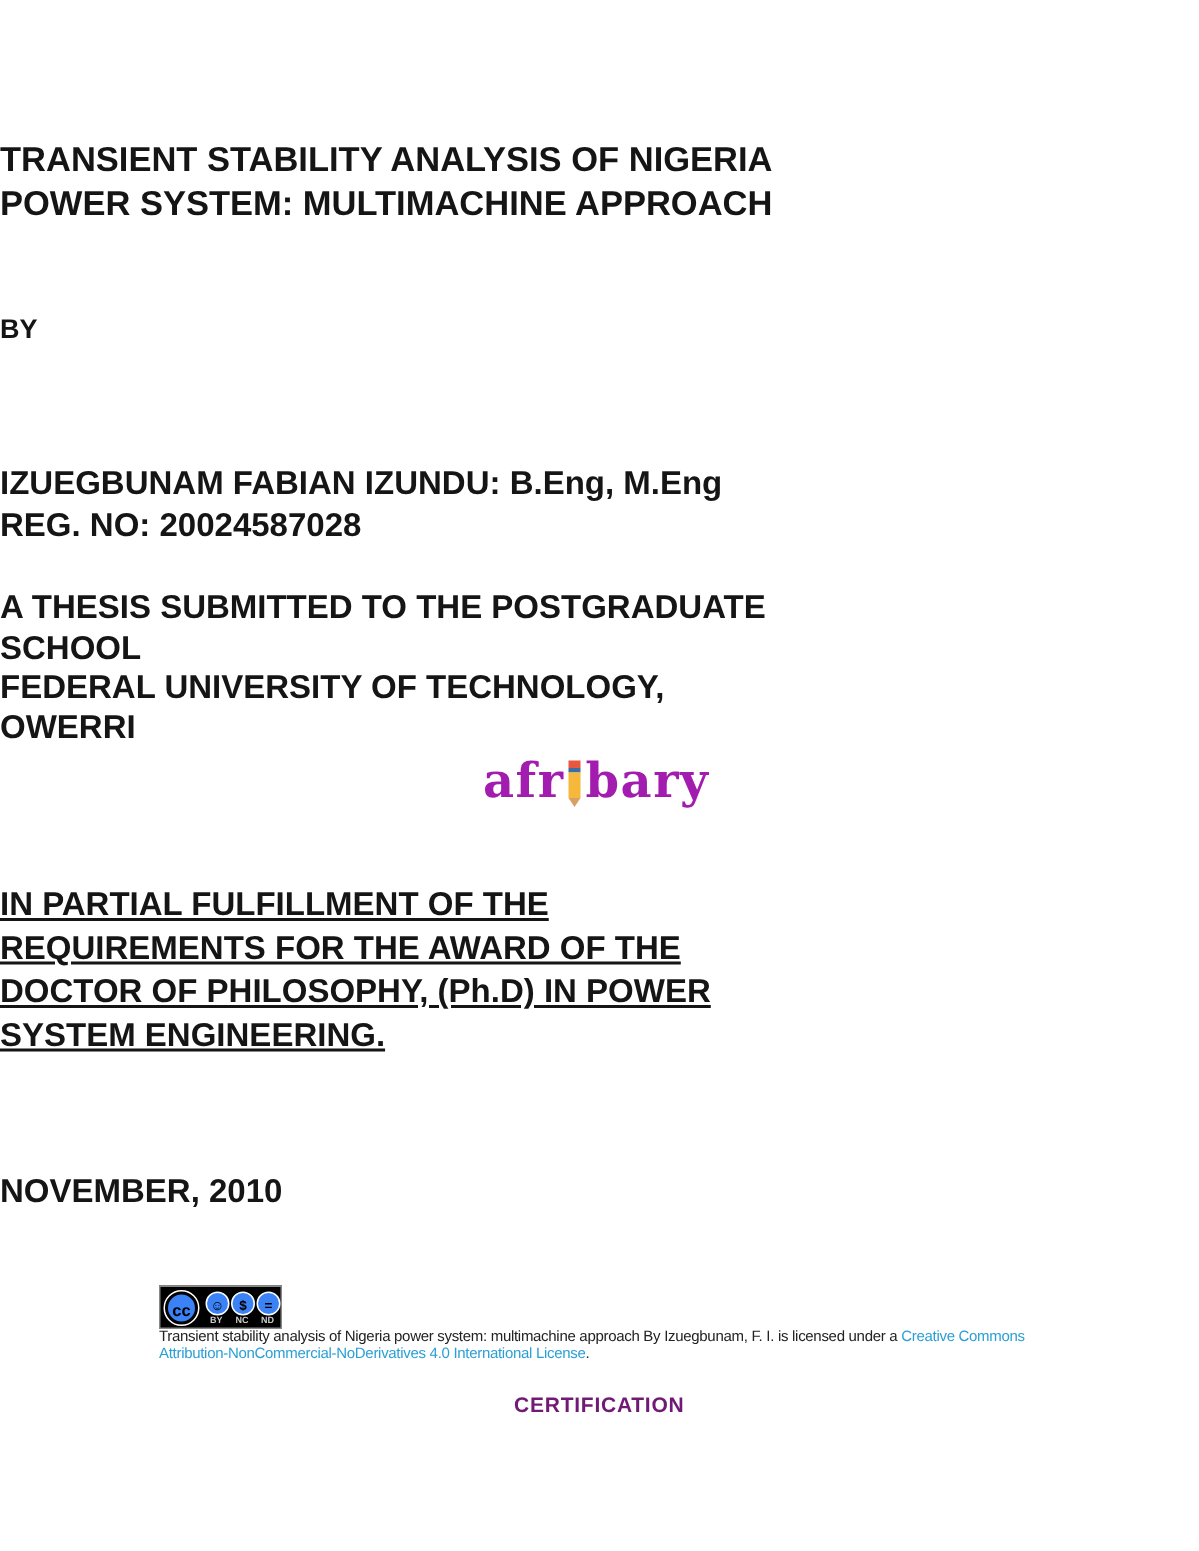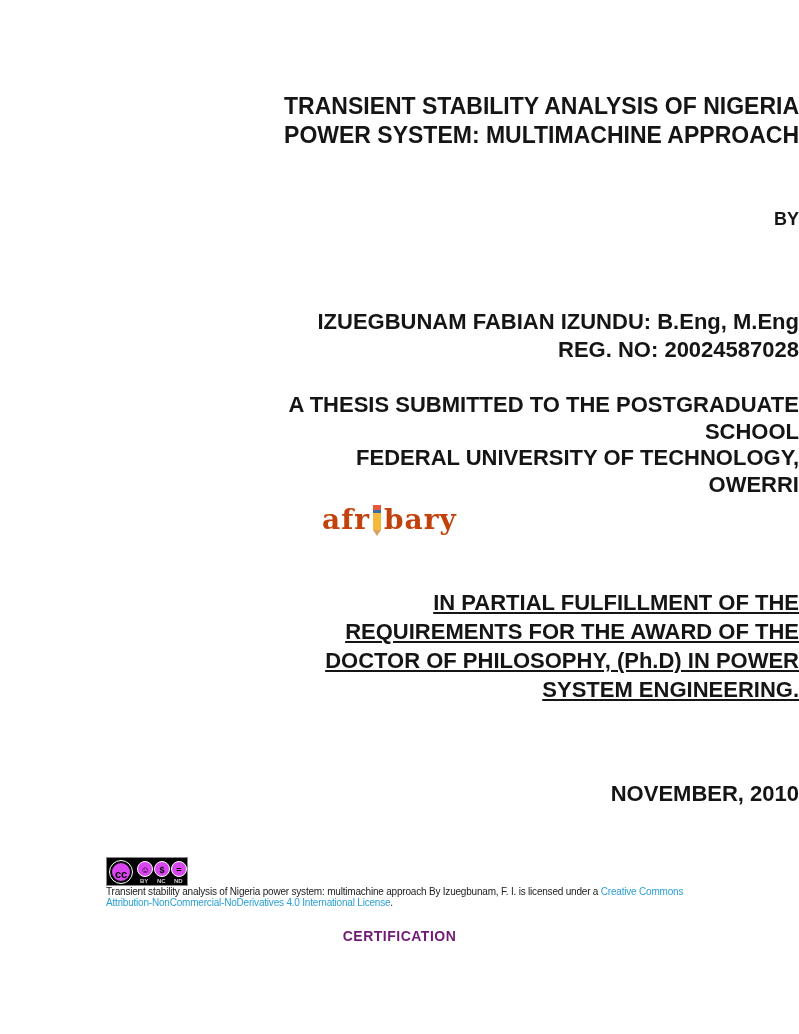--- a/index.html
+++ b/index.html
@@ -1,34 +1,34 @@
 <!DOCTYPE html>
 <html><head>
 <meta charset="utf-8">
 <style>
   html, body { margin:0; padding:0; background:#ffffff; }
   body { width:799px; height:1034px; position:relative; overflow:hidden;
          font-family:"Liberation Sans", sans-serif; color:#111; }
-  .blk { position:absolute; left:0; width:799px; text-align:right;
+  .blk { position:absolute; left:0; width:799px; text-align:left;
          font-weight:bold; font-size:22px; line-height:28px; color:#151515; }
   .blk div { white-space:nowrap; }
   .logo { position:absolute; left:322px; top:500px; width:160px; height:40px;
-          font-family:"DejaVu Serif", serif; font-weight:bold; font-size:28px;
-          letter-spacing:1px; color:#c2410c; line-height:40px; }
+          font-family:"DejaVu Serif", serif; font-weight:bold; font-size:32px;
+          letter-spacing:1px; color:#a21caf; line-height:40px; }
   .logo .pencil { display:inline-block; position:relative; width:8px; height:30px;
           vertical-align:-6px; margin:0 3px; }
   .logo .pencil .cap { position:absolute; top:0; left:0; width:8px; height:5px; background:#e9573f; }
   .logo .pencil .band { position:absolute; top:5px; left:0; width:8px; height:3px; background:#3a6ea5; }
   .logo .pencil .body { position:absolute; top:8px; left:0; width:8px; height:17px; background:#f6b83b; }
   .logo .pencil .tip { position:absolute; top:25px; left:0; width:0; height:0;
           border-left:4px solid transparent; border-right:4px solid transparent; border-top:6px solid #d9a066; }
   .cc { position:absolute; left:106px; top:857px; width:82px; height:29px; background:#000;
         border:1px solid #888; box-sizing:border-box; }
   .cc .circ { position:absolute; top:3px; width:16px; height:16px; border-radius:50%;
-        background:#d946ef; border:1px solid #fff; color:#000; font-size:9px; font-weight:bold;
+        background:#3b82f6; border:1px solid #fff; color:#000; font-size:9px; font-weight:bold;
         text-align:center; line-height:16px; box-sizing:border-box; }
   .cc .big { left:3px; width:22px; height:22px; line-height:22px; font-size:11px; top:3px; border:2px solid #000; outline:1px solid #fff;}
   .cc .lbl { position:absolute; bottom:1px; font-size:6px; color:#ccc; font-weight:bold; }
   .lic { position:absolute; left:106px; top:886px; width:580px; font-size:10px; line-height:11px;
          color:#222; letter-spacing:-0.2px; }
   .lic a { color:#2a9fd6; text-decoration:none; }
   .cert { position:absolute; left:0; width:799px; top:928px; text-align:center;
           font-weight:bold; font-size:14px; letter-spacing:0.5px; color:#701a75; }
 </style>
 </head>

